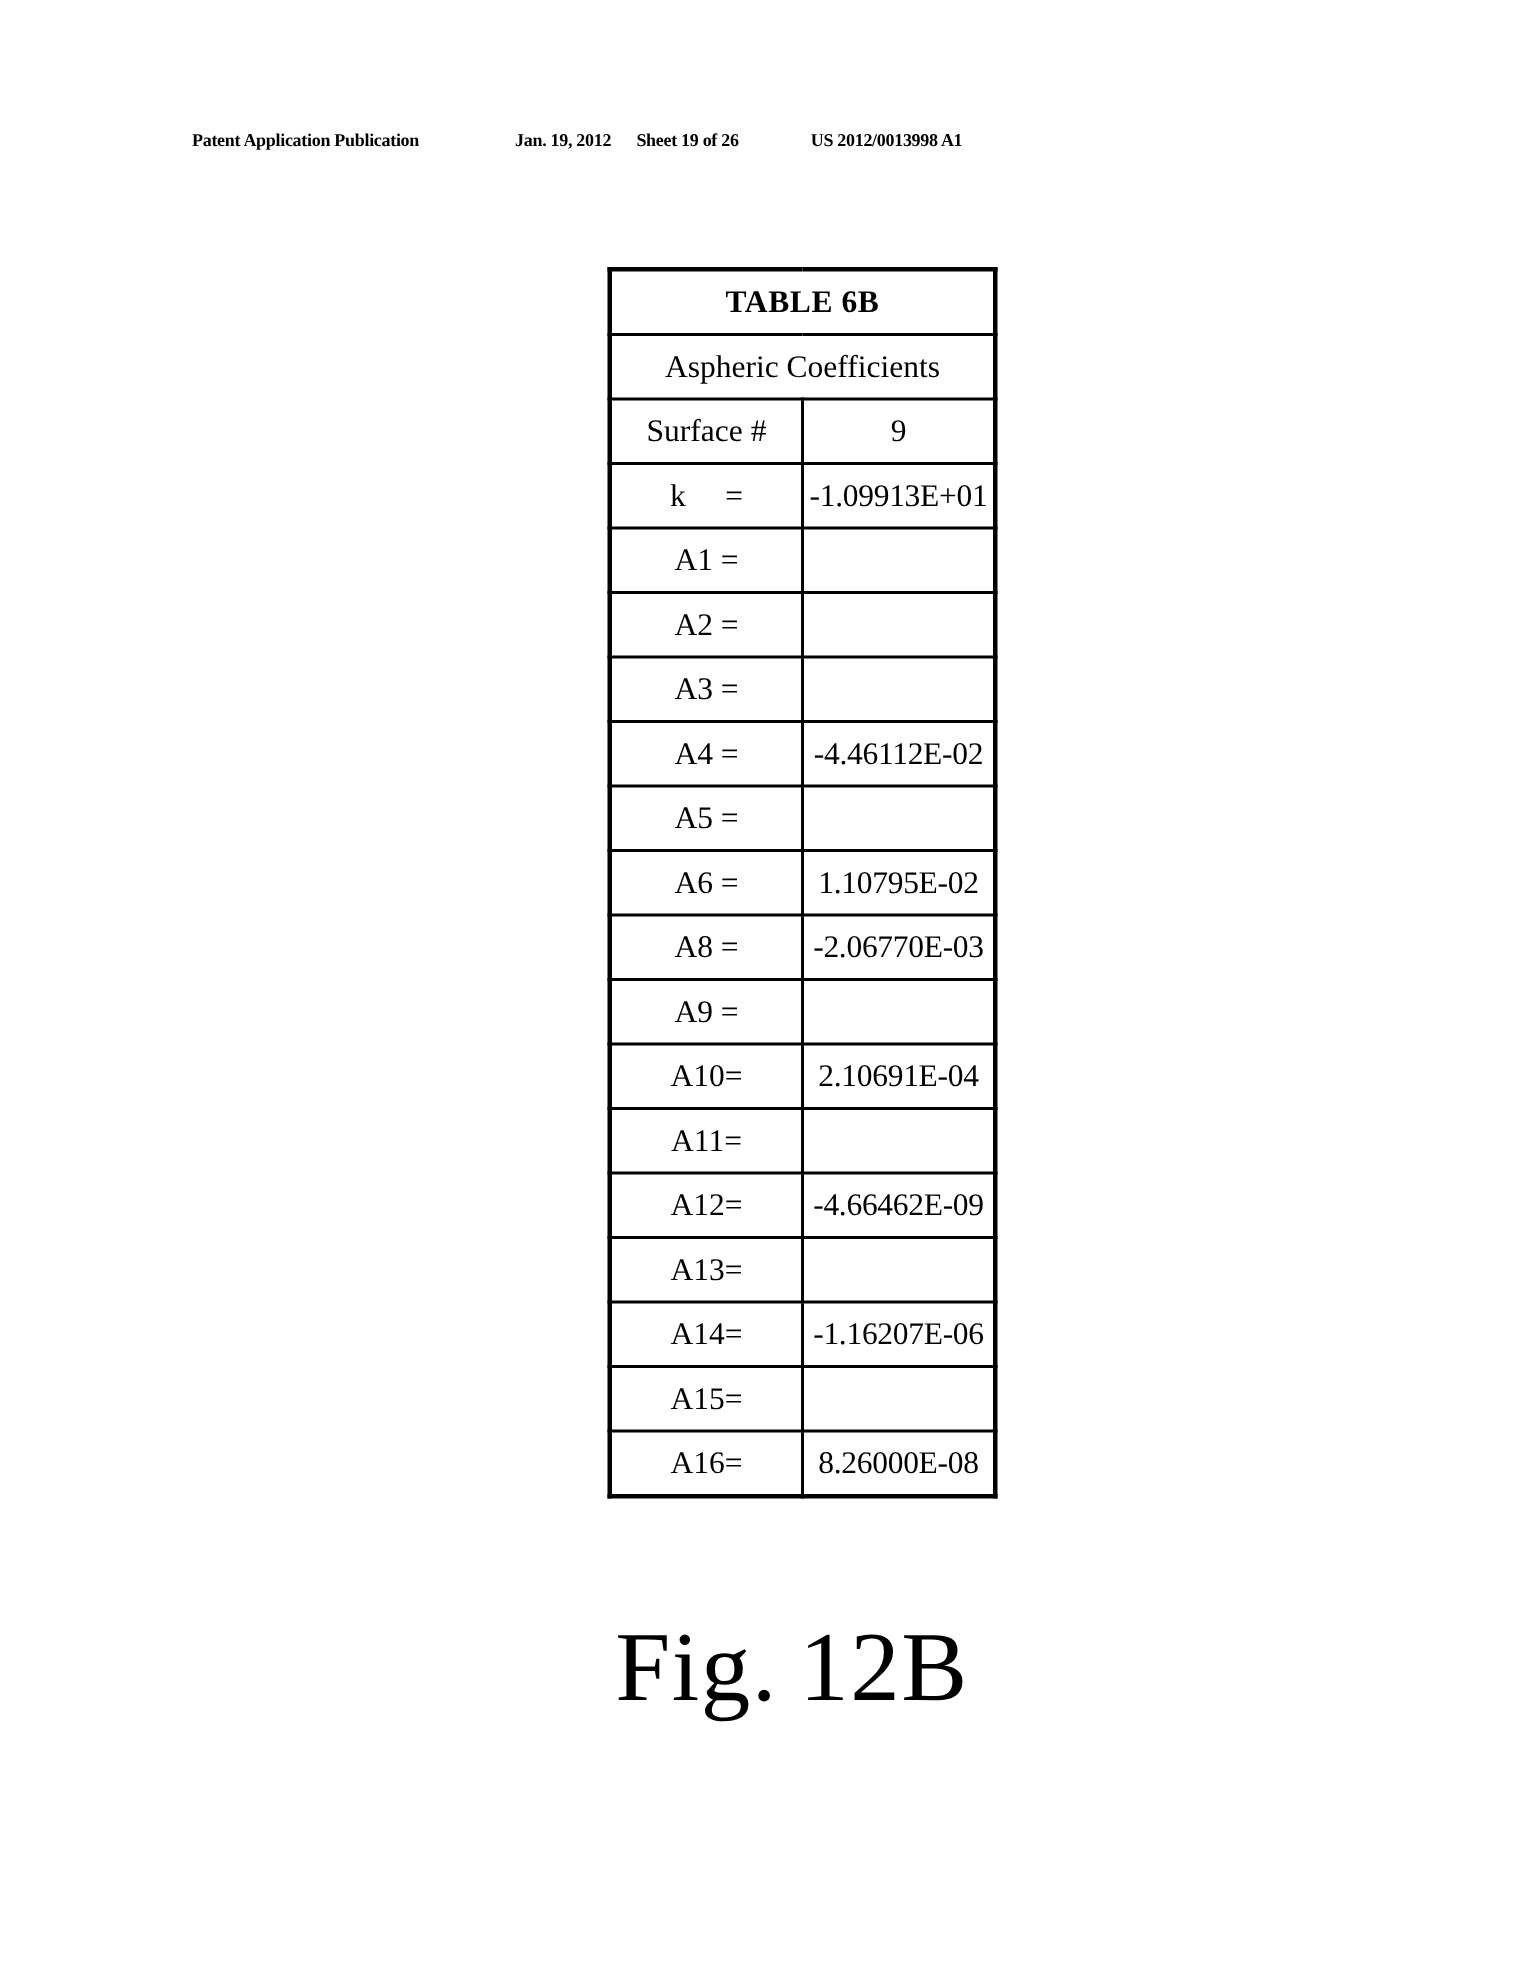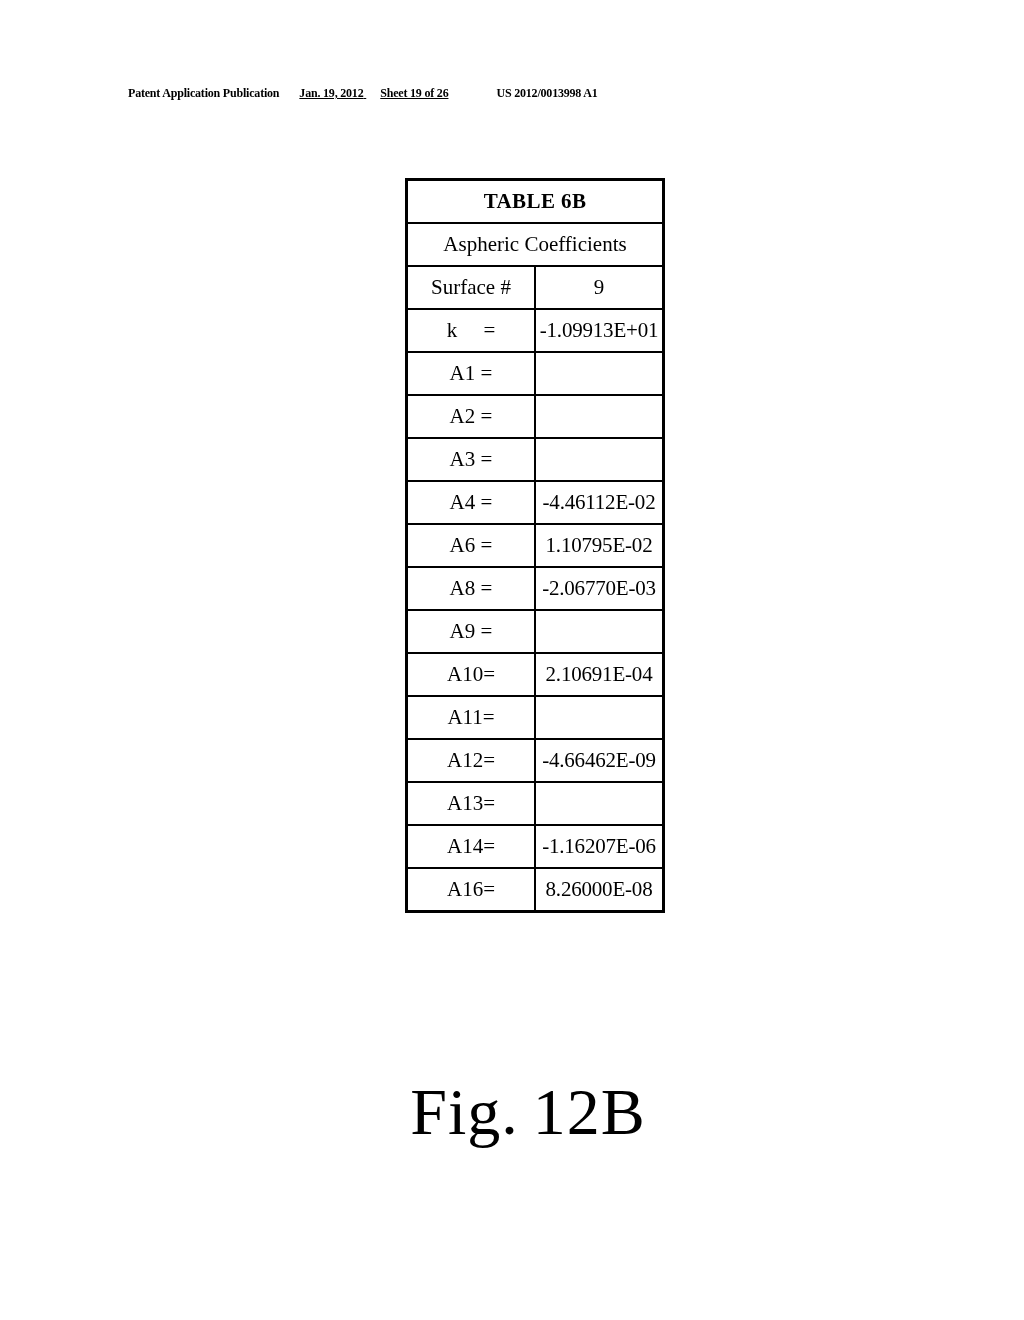--- a/index.html
+++ b/index.html
@@ -28,22 +28,21 @@
     font-weight: bold;
     font-size: 12px;
     letter-spacing: -0.2px;
     white-space: nowrap;
   }
   #page-header .hdr-left {
     flex: 0 0 auto;
   }
   #page-header .hdr-mid {
     flex: 0 0 auto;
-    margin-left: 20px;
-    text-decoration: underline;
+    margin-left: 64px;
   }
   #page-header .hdr-mid .sheet {
     margin-left: 14px;
   }
   #page-header .hdr-right {
     flex: 0 0 auto;
     margin-left: 48px;
     text-align: center;
   }
 
@@ -147,20 +146,24 @@
       </tr>
       <tr>
         <td class="label-cell">A3 =</td>
         <td class="value-cell"></td>
       </tr>
       <tr>
         <td class="label-cell">A4 =</td>
         <td class="value-cell">-4.46112E-02</td>
       </tr>
       <tr>
+        <td class="label-cell">A5 =</td>
+        <td class="value-cell"></td>
+      </tr>
+      <tr>
         <td class="label-cell">A6 =</td>
         <td class="value-cell">1.10795E-02</td>
       </tr>
       <tr>
         <td class="label-cell">A8 =</td>
         <td class="value-cell">-2.06770E-03</td>
       </tr>
       <tr>
         <td class="label-cell">A9 =</td>
         <td class="value-cell"></td>
@@ -177,20 +180,24 @@
         <td class="label-cell">A12=</td>
         <td class="value-cell">-4.66462E-09</td>
       </tr>
       <tr>
         <td class="label-cell">A13=</td>
         <td class="value-cell"></td>
       </tr>
       <tr>
         <td class="label-cell">A14=</td>
         <td class="value-cell">-1.16207E-06</td>
+      </tr>
+      <tr>
+        <td class="label-cell">A15=</td>
+        <td class="value-cell"></td>
       </tr>
       <tr>
         <td class="label-cell">A16=</td>
         <td class="value-cell">8.26000E-08</td>
       </tr>
     </tbody>
   </table>
 </div>
 
 <div id="fig-caption">

